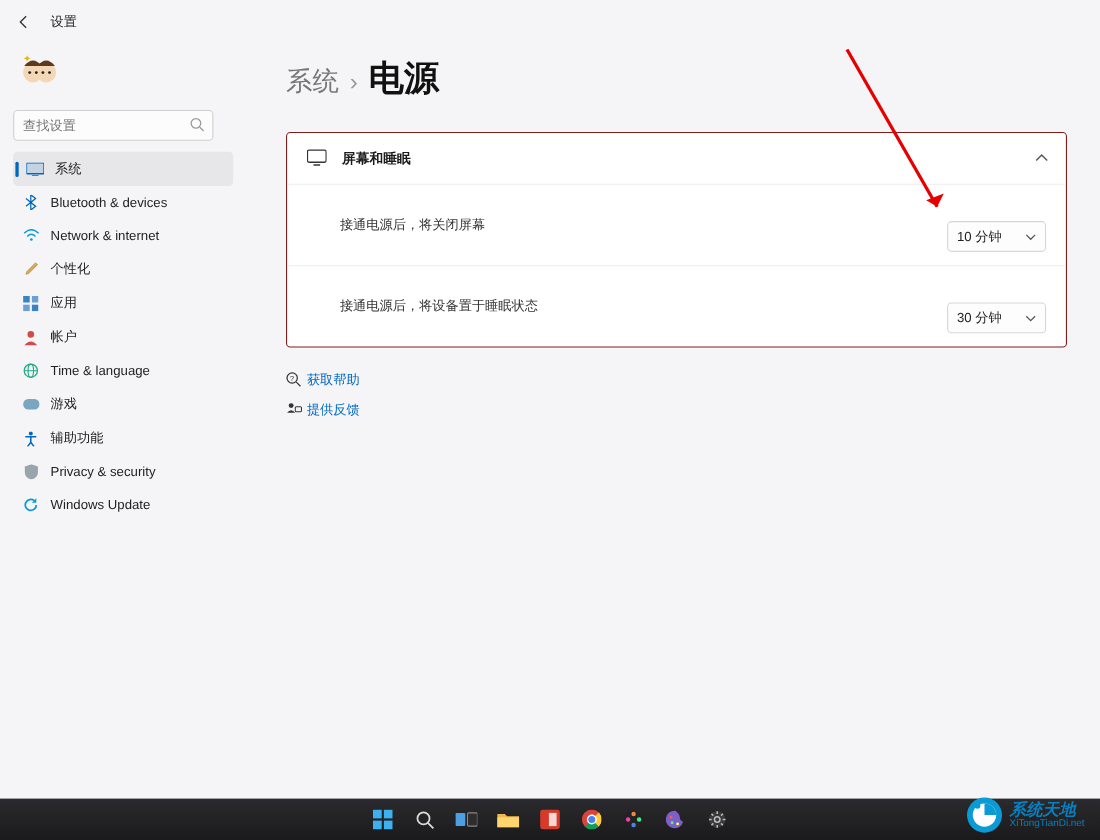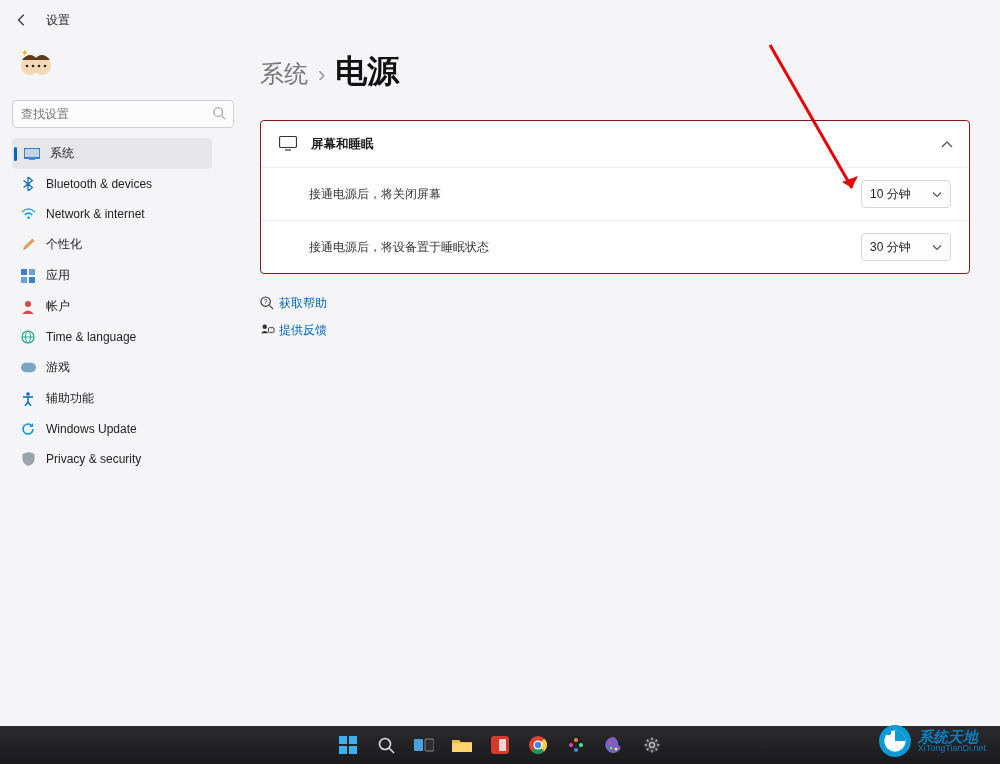--- a/index.html
+++ b/index.html
@@ -5,21 +5,21 @@
   * { box-sizing: border-box; margin: 0; padding: 0; font-family: "Segoe UI", "Microsoft YaHei", sans-serif; }
   body { width: 1000px; height: 764px; background: #f5f5f7; overflow: hidden; position: relative; }
 
   .header-row { position: absolute; top: 10px; left: 12px; display: flex; align-items: center; gap: 14px; }
   .back-btn { width: 20px; height: 20px; display: flex; align-items: center; justify-content: center; cursor: pointer; color: #333; }
   .app-title { font-size: 12px; color: #222; }
 
   .sidebar { position: absolute; top: 40px; left: 12px; width: 200px; }
   .avatar-blk { width: 40px; height: 40px; margin: 6px 0 14px 4px; display:flex; align-items:center; justify-content:center; }
   .avatar-blk svg { width: 40px; height: 40px; }
-  .search-wrap { position: relative; width: 222px; margin-bottom: 10px; }
+  .search-wrap { position: relative; width: 182px; margin-bottom: 10px; }
   .search-input { width: 100%; height: 28px; border: 1px solid #cfcfcf; border-radius: 4px; background: #fcfcfc; padding: 0 28px 0 8px; font-size: 12px; color: #555; outline:none; }
   .search-icon { position: absolute; right: 8px; top: 6px; color: #888; }
 
   .nav { width: 200px; }
   .nav-item { display: flex; align-items: center; gap: 10px; padding: 7px 8px; border-radius: 4px; cursor: pointer; font-size: 12px; color: #222; }
   .nav-item.active { background: #e7e7e9; }
   .nav-item.active::before { content:""; width:3px; height:14px; background:#0067c0; border-radius:2px; margin-right:-3px; margin-left:-6px;}
   .nav-icon { width: 16px; height: 16px; display:flex; align-items:center; justify-content:center; }
 
   .main { position: absolute; top: 50px; left: 260px; right: 30px; }
@@ -29,21 +29,21 @@
   .bc-part2 { font-size: 32px; color: #111; font-weight: 600; }
 
   .card { background: #fff; border: 1px solid #7f1d1d; border-radius: 4px; margin-bottom: 16px; }
   .card-header { display: flex; align-items: center; padding: 14px 18px; position: relative; cursor:pointer; }
   .ch-icon { width: 18px; height: 18px; margin-right: 14px; color:#333; }
   .ch-title { font-size: 12.5px; font-weight: 600; color: #1b1b1b; }
   .ch-chevron { position: absolute; right: 16px; color: #555; }
 
   .card-row { display: flex; align-items: center; padding: 12px 18px 12px 48px; border-top: 1px solid #eee; }
   .row-label { font-size: 12px; color: #333; flex: 1; }
-  .row-select { width: 90px; height: 28px; border: 1px solid #d6d6d6; border-radius: 4px; background: #fdfdfd; display: flex; align-items: center; justify-content: space-between; padding: 0 8px; font-size: 12px; cursor: pointer; color:#222; }
+  .row-select { width: 90px; height: 28px; border: 1px solid #d6d6d6; border-radius: 4px; background: #fdfdfd; display: flex; align-items: center; justify-content: space-between; padding: 0 8px; font-size: 12px; cursor: pointer; color:#222;margin-top:21px; }
 
   .help-links { margin-top: 16px; }
   .help-row { display: flex; align-items: center; gap: 3px; padding: 5px 0; font-size: 12px; color: #0067c0; cursor: pointer; }
   .help-row .hicon { width: 16px; height: 16px; color:#333; }
 
   .arrow-annot { position: absolute; top: 40px; left: 760px; pointer-events:none; }
 
   .taskbar { position: absolute; bottom: 0; left: 0; right: 0; height: 38px; background: linear-gradient(180deg,#2b2b2f,#1a1a1c); display:flex; align-items:center; justify-content:center; gap: 14px; }
   .tb-item { width: 24px; height: 24px; display:flex; align-items:center; justify-content:center; cursor:pointer; }
 
@@ -167,34 +167,34 @@
       <span class="nav-icon">
           <svg width="14" height="14" viewBox="0 0 14 14">
             <circle cx="7" cy="2" r="1.8" fill="#0067c0"></circle>
             <path d="M2 5 L12 5 M7 5 V10 M4 14 L7 10 L10 14" stroke="#0067c0" stroke-width="1.4" fill="none"></path>
           </svg>
         </span>
       <span>辅助功能</span>
     </div>
     <div class="nav-item">
       <span class="nav-icon">
+          <svg width="13" height="14" viewBox="0 0 12 14">
+            <path d="M6 0 L12 2 V7 Q12 12 6 14 Q0 12 0 7 V2 Z" fill="#9aa4ad"></path>
+          </svg>
+        </span>
+      <span>Privacy &amp; security</span>
+    </div>
+    <div class="nav-item">
+      <span class="nav-icon">
           <svg width="14" height="14" viewBox="0 0 14 14">
             <path d="M12 7 A5 5 0 1 1 10 3" fill="none" stroke="#0a9bd6" stroke-width="1.6"></path>
             <path d="M12 1 L12 5 L8 5 Z" fill="#0a9bd6"></path>
           </svg>
         </span>
       <span>Windows Update</span>
-    </div>
-    <div class="nav-item">
-      <span class="nav-icon">
-          <svg width="13" height="14" viewBox="0 0 12 14">
-            <path d="M6 0 L12 2 V7 Q12 12 6 14 Q0 12 0 7 V2 Z" fill="#9aa4ad"></path>
-          </svg>
-        </span>
-      <span>Privacy &amp; security</span>
     </div>
   </div>
 </div>
 
 <div class="main">
   <div class="breadcrumb">
     <span class="bc-part1">系统</span>
     <span class="bc-sep">›</span>
     <span class="bc-part2">电源</span>
   </div>

